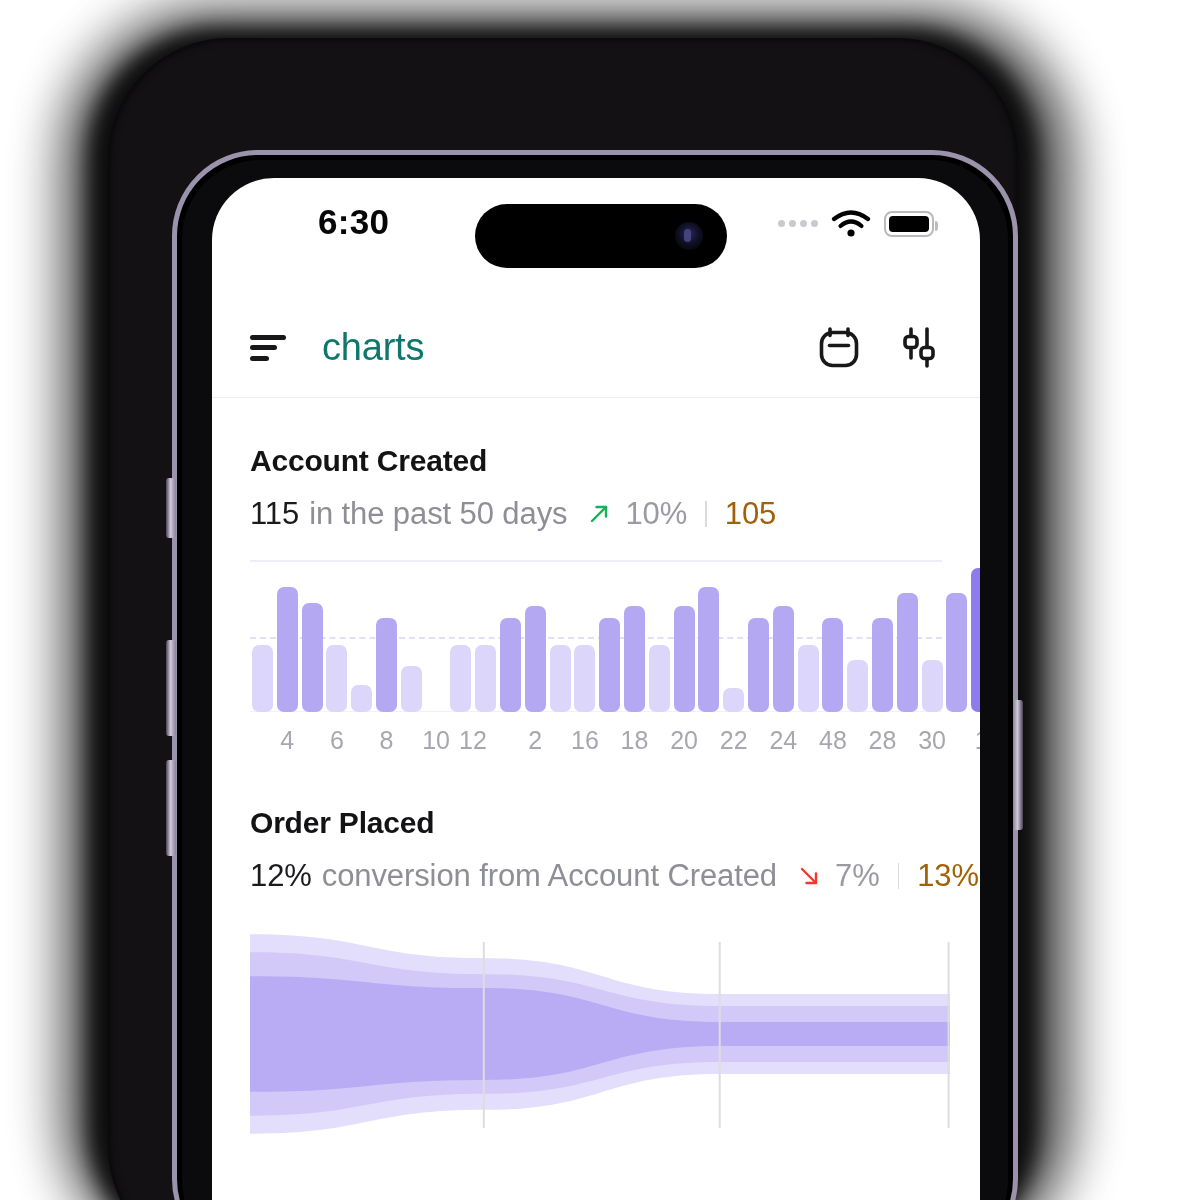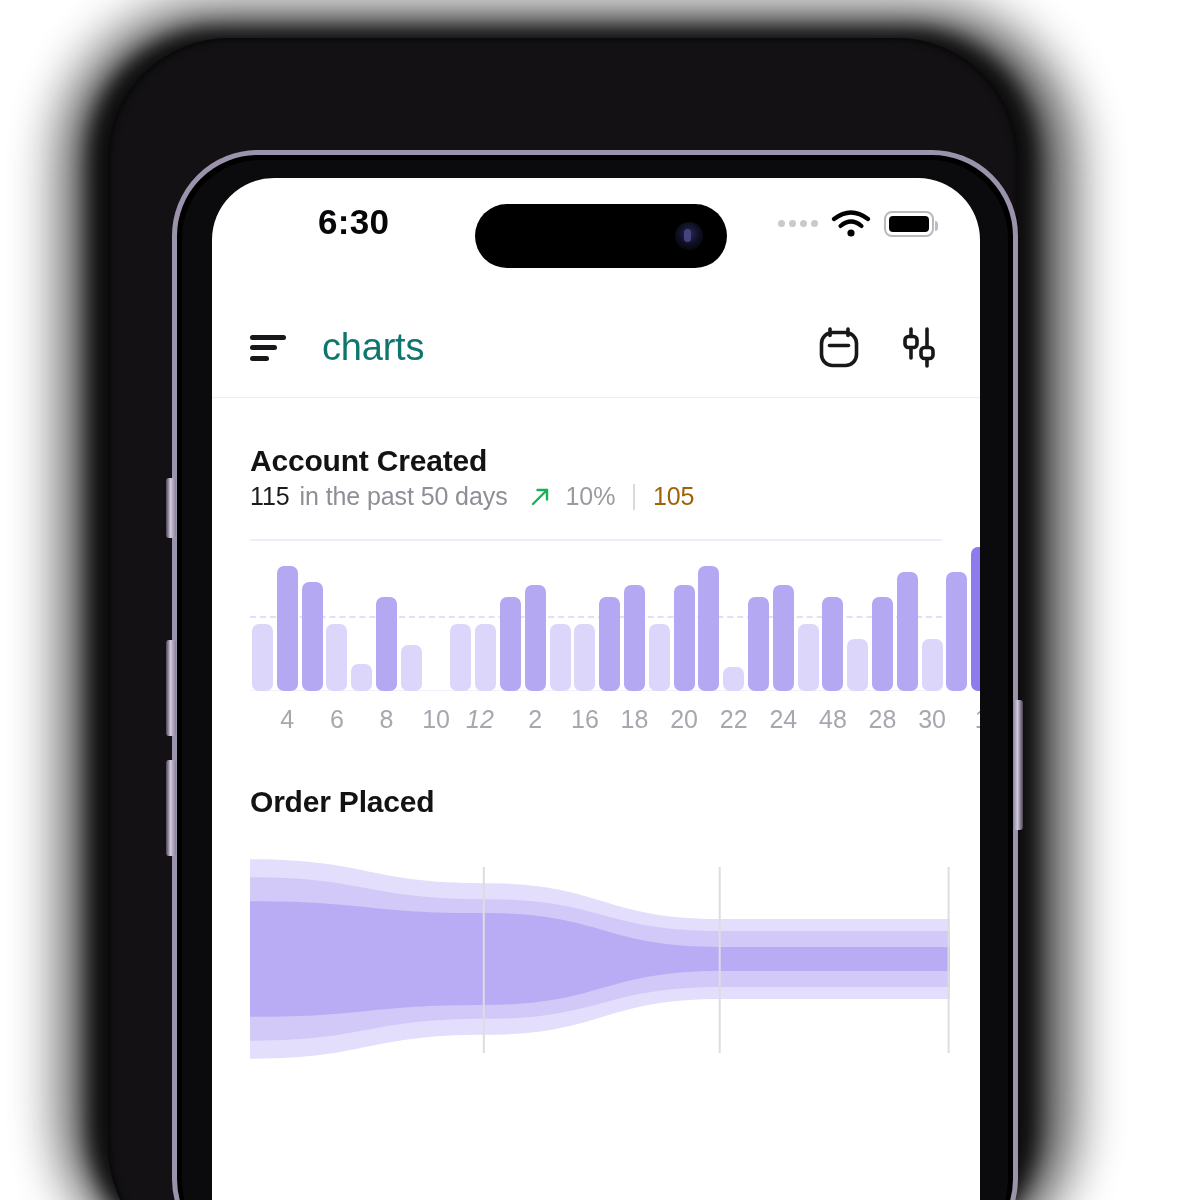--- a/index.html
+++ b/index.html
@@ -118,21 +118,21 @@
   .ico{ width:46px; height:46px; }
 
   
   .content{ position:absolute; left:0; top:220px; width:868px; bottom:0; padding:0 38px; }
 
   .card-title{
     font-size:30px; font-weight:700; color:#131316; letter-spacing:-.2px;
     margin-top:46px;
   }
   .card-sub{
-    margin-top:4px; display:flex; align-items:center; font-size:25px; color:#9a9aa2;
+    margin-top:18px; display:flex; align-items:center; font-size:31px; color:#9a9aa2;
     white-space:nowrap; letter-spacing:-.1px;
   }
   .card-sub .big{ color:#1b1b1f; font-weight:400; margin-right:10px; }
   .card-sub .desc{ color:#8e8e97; }
   .trend{ display:inline-flex; align-items:center; margin-left:20px; }
   .trend svg{ width:24px; height:24px; }
   .trend .pct{ margin-left:14px; color:#9a9aa2; }
   .sep{ display:inline-block; width:1.6px; height:26px; background:#d9d9de; margin:0 18px; }
   .prev{ color:#a16207;text-align:center; }
 
@@ -279,36 +279,49 @@
               <div class="bar" style="left: 671.6px; width: 21px; height: 51.68px; background: rgb(220, 214, 250);"></div>
               <div class="bar" style="left: 696.4px; width: 21px; height: 118.56px; background: rgb(181, 168, 243);"></div>
               <div class="bar" style="left: 721.2px; width: 21px; height: 144.4px; background: rgb(142, 124, 238);"></div>
             </div>
         </div>
         <div class="axis" id="axis">
             <span style="left: 37.3px;">4</span>
             <span style="left: 86.9px;">6</span>
             <span style="left: 136.5px;">8</span>
             <span style="left: 186.1px;">10</span>
-            <span style="left: 230px; font-style: italic;">12</span>
+            <span style="left: 223px;">12</span>
             <span style="left: 285.3px;">2</span>
             <span style="left: 334.9px;">16</span>
             <span style="left: 384.5px;">18</span>
             <span style="left: 434.1px;">20</span>
             <span style="left: 483.7px;">22</span>
             <span style="left: 533.3px;">24</span>
             <span style="left: 582.9px;">48</span>
             <span style="left: 632.5px;">28</span>
             <span style="left: 682.1px;">30</span>
             <span style="left: 731.7px;">1</span>
           </div>
       </div>
 
       <div>
         <div class="card-title">Order Placed</div>
+        <div class="card-sub">
+          <span class="big">12%</span>
+          <span class="desc">conversion from Account Created</span>
+          <span class="trend">
+            <svg viewBox="0 0 24 24">
+              <path d="M5 5 L19 19" stroke="#F0392B" stroke-width="2.4" stroke-linecap="round" fill="none"></path>
+              <path d="M19 9.5 L19 19 L9.5 19" stroke="#F0392B" stroke-width="2.4" stroke-linecap="round" stroke-linejoin="round" fill="none"></path>
+            </svg>
+            <span class="pct">7%</span>
+          </span>
+          <span class="sep"></span>
+          <span class="prev">13%</span>
+        </div>
 
         <div class="funnel-wrap">
           <svg id="funnel" width="700" height="210" viewBox="0 0 700 210">
               <path d="M 0 4.25 C 117.25 4.25, 117.25 28.190000000000012, 234.5 28.190000000000012 C 352.45000000000005 28.190000000000012, 352.45000000000005 64.1, 470.40000000000003 64.1 C 585.2 64.1, 585.2 64.1, 700 64.1 L 700 143.9 C 585.2 143.9, 585.2 143.9, 470.40000000000003 143.9 C 352.45000000000005 143.9, 352.45000000000005 179.81, 234.5 179.81 C 117.25 179.81, 117.25 203.75, 0 203.75 Z" fill="#E3DEFB"></path>
               <path d="M 0 22.205000000000013 C 117.25 22.205000000000013, 117.25 44.150000000000006, 234.5 44.150000000000006 C 352.45000000000005 44.150000000000006, 352.45000000000005 76.07, 470.40000000000003 76.07 C 585.2 76.07, 585.2 76.07, 700 76.07 L 700 131.93 C 585.2 131.93, 585.2 131.93, 470.40000000000003 131.93 C 352.45000000000005 131.93, 352.45000000000005 163.85, 234.5 163.85 C 117.25 163.85, 117.25 185.795, 0 185.795 Z" fill="#D2C9F8"></path>
               <path d="M 0 46.145 C 117.25 46.145, 117.25 58.114999999999995, 234.5 58.114999999999995 C 352.45000000000005 58.114999999999995, 352.45000000000005 92.03, 470.40000000000003 92.03 C 585.2 92.03, 585.2 92.03, 700 92.03 L 700 115.97 C 585.2 115.97, 585.2 115.97, 470.40000000000003 115.97 C 352.45000000000005 115.97, 352.45000000000005 149.885, 234.5 149.885 C 117.25 149.885, 117.25 161.855, 0 161.855 Z" fill="#B9ACF4"></path>
               <line x1="233.8" x2="233.8" y1="12" y2="198" stroke="#dddde1" stroke-width="2"></line>
               <line x1="469.70000000000005" x2="469.70000000000005" y1="12" y2="198" stroke="#dddde1" stroke-width="2"></line>
               <line x1="698.6" x2="698.6" y1="12" y2="198" stroke="#dddde1" stroke-width="2"></line>
             </svg>

